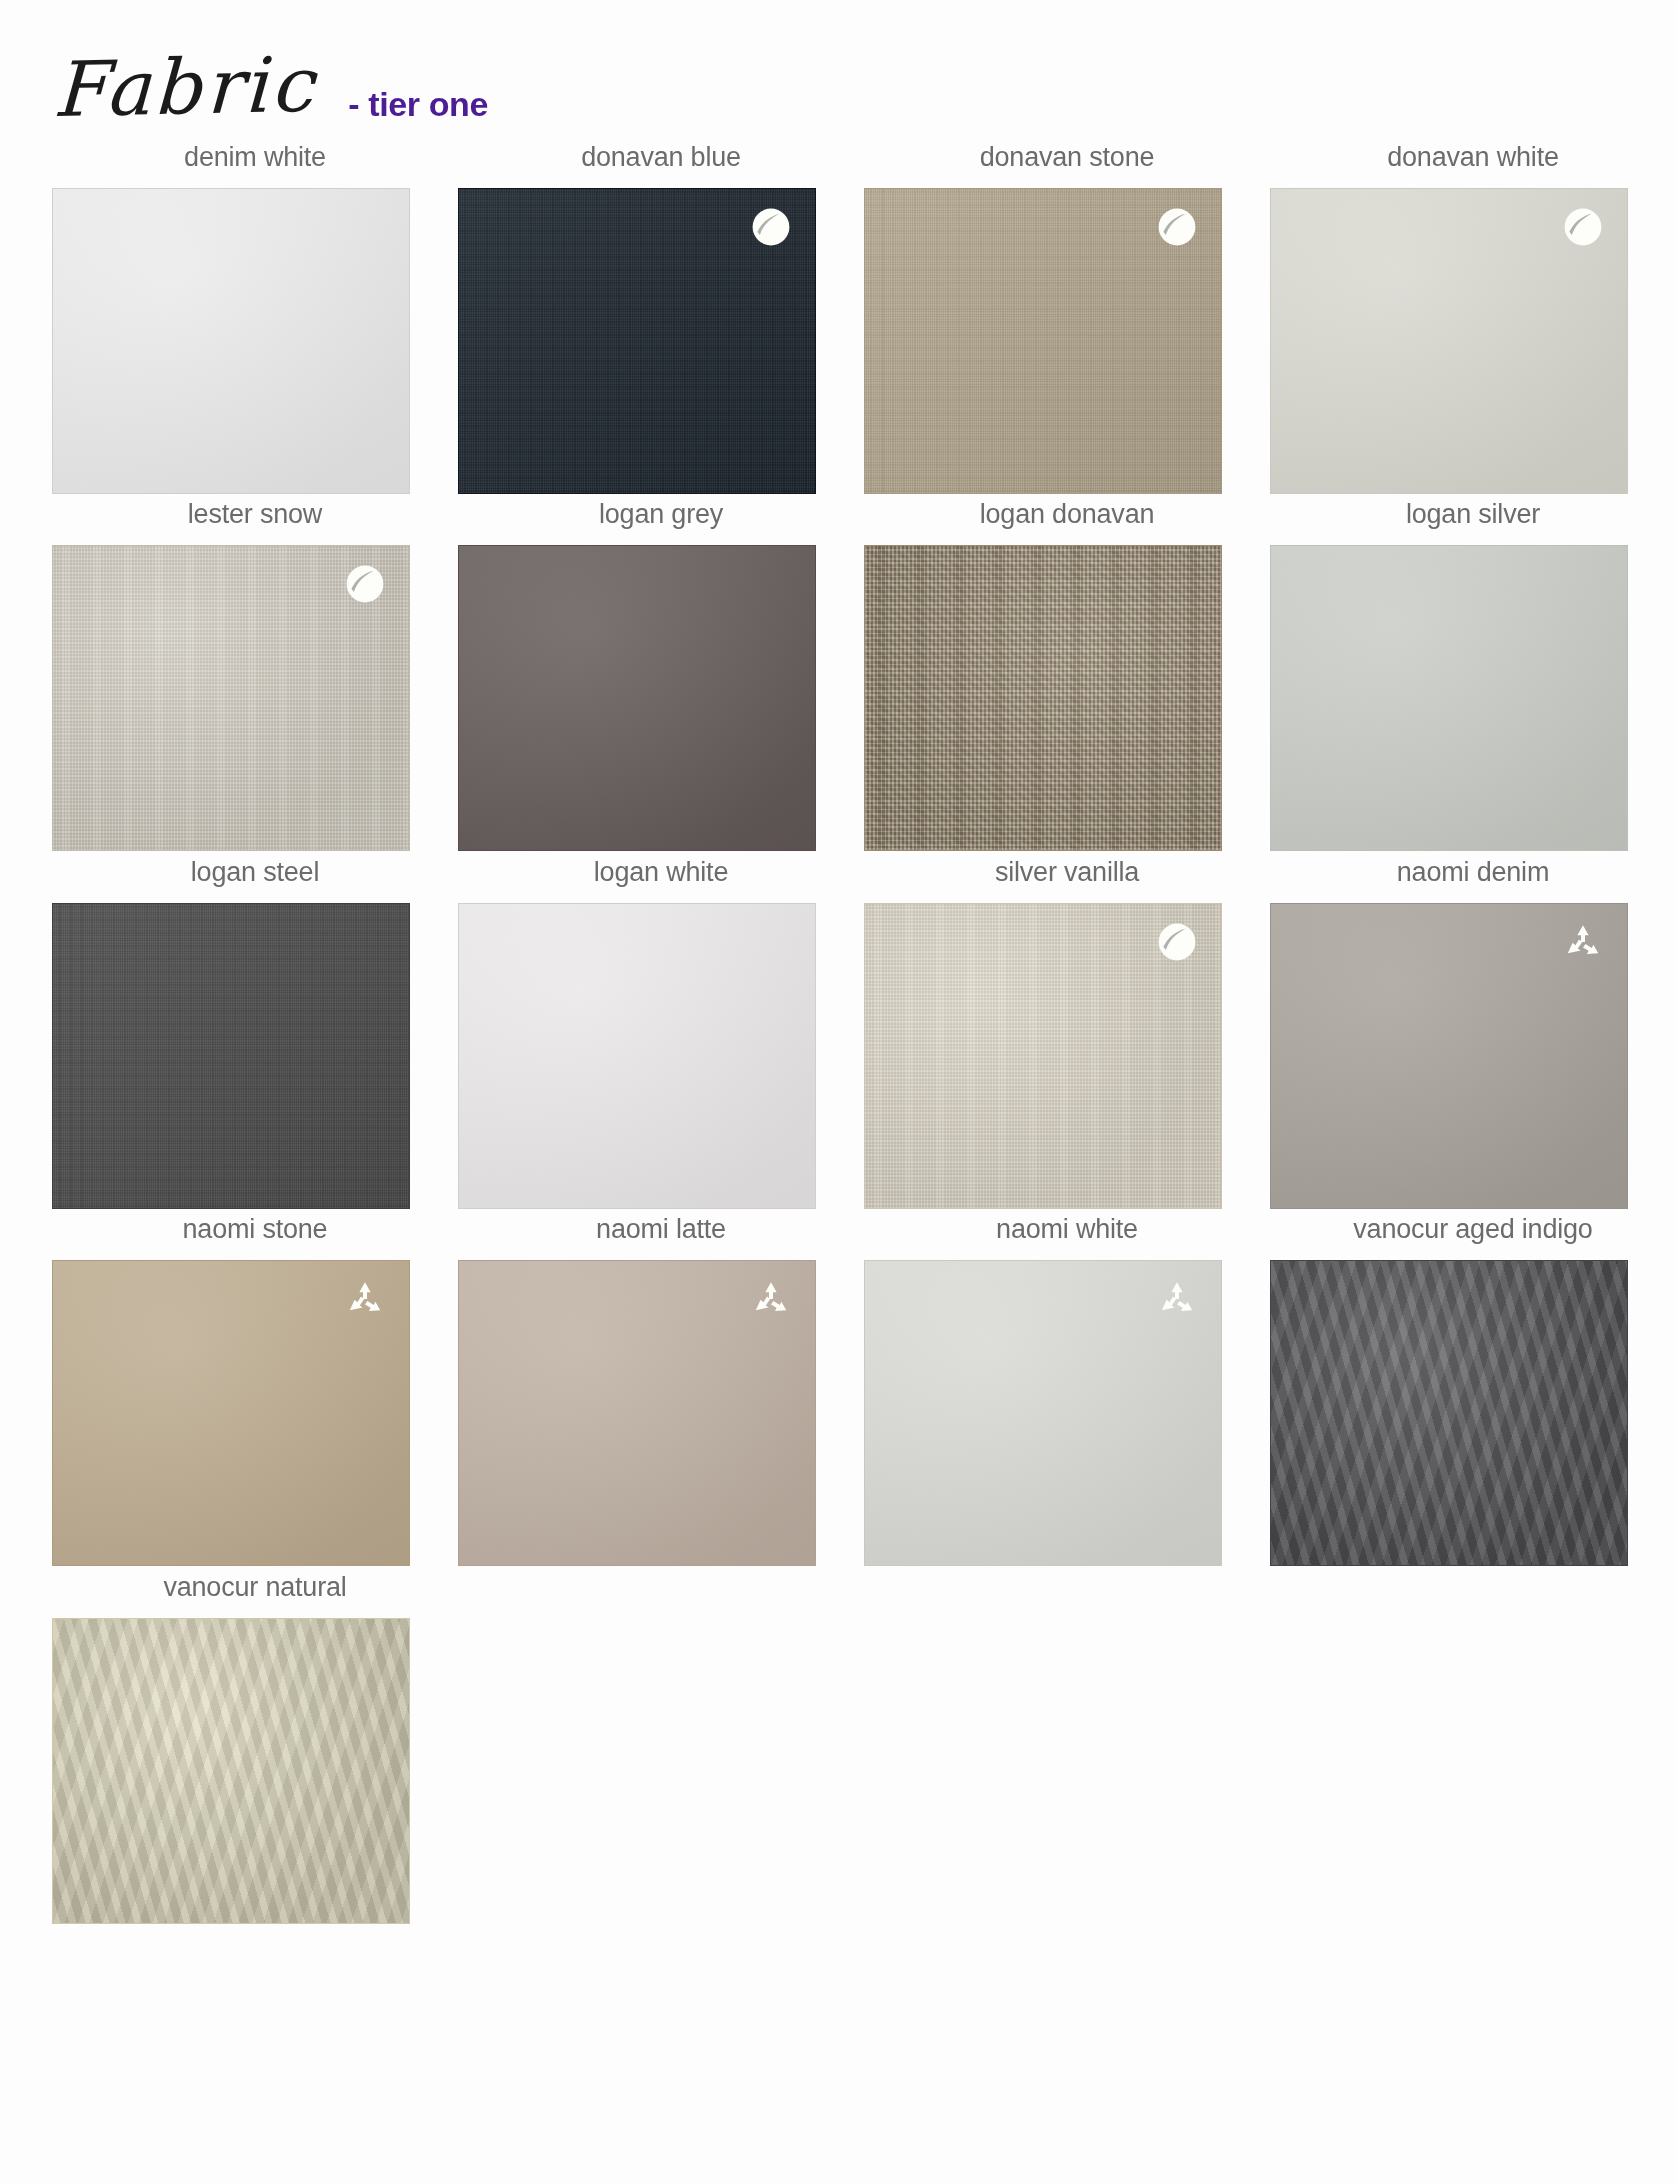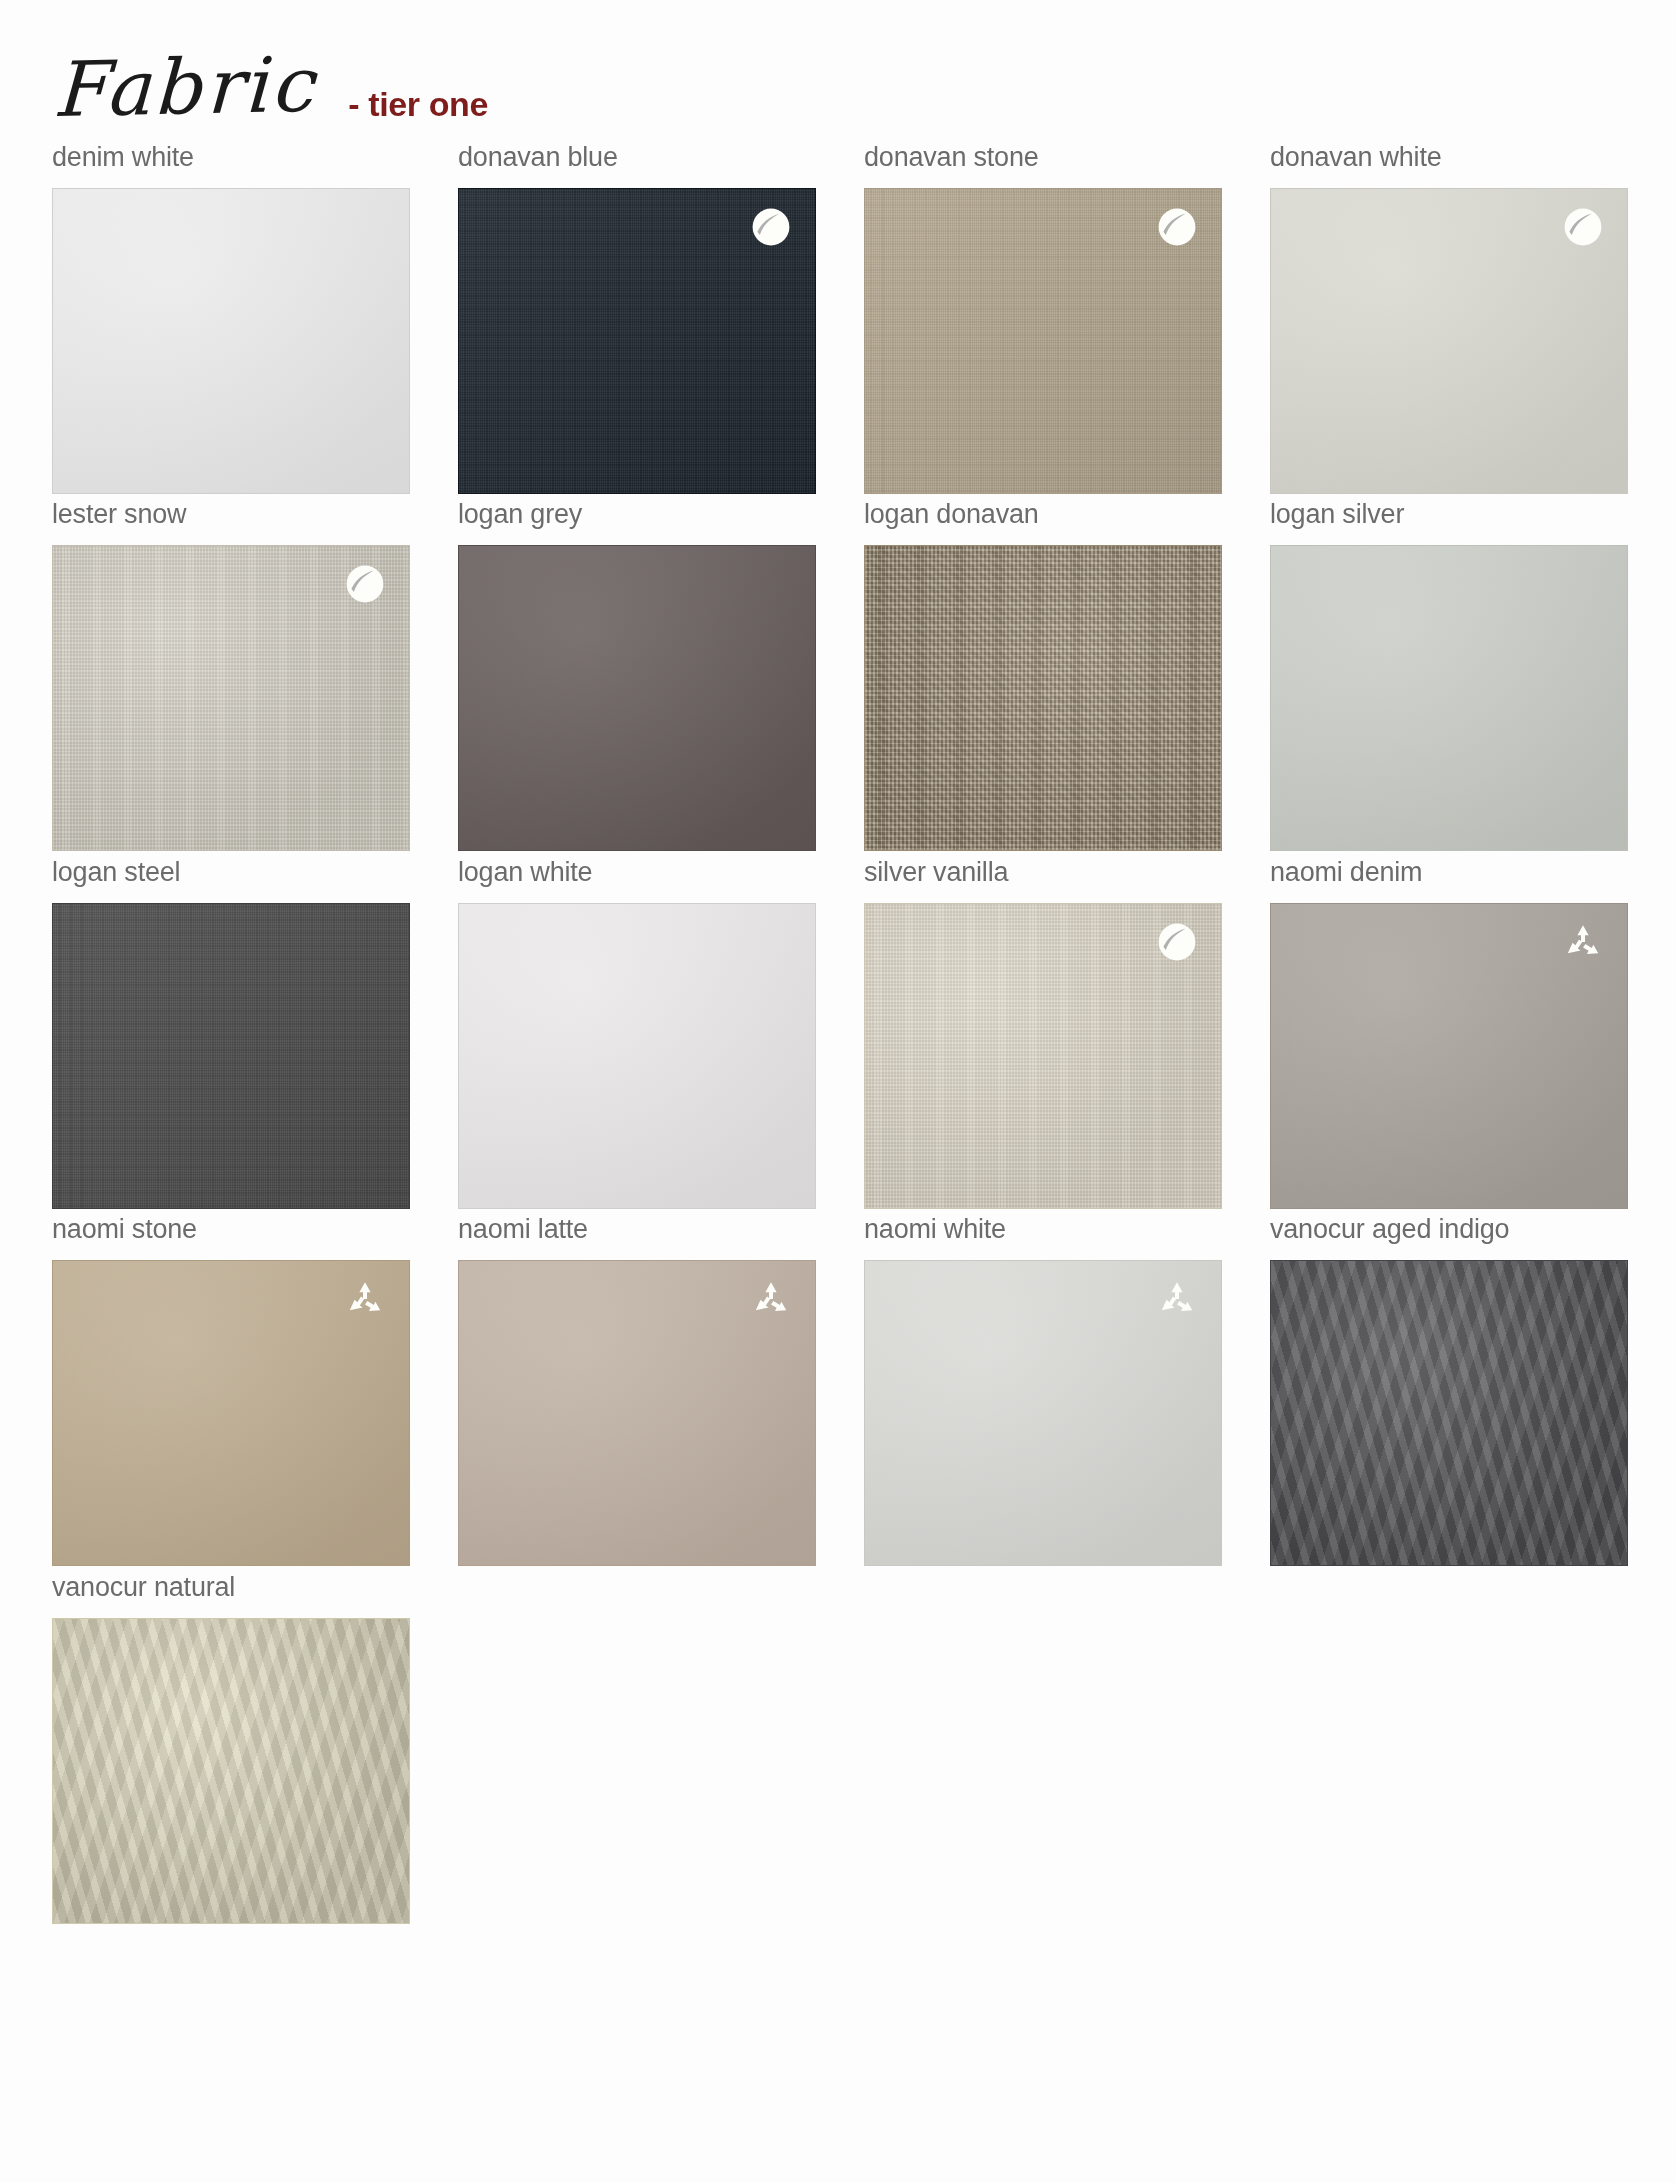--- a/index.html
+++ b/index.html
@@ -36,35 +36,36 @@
     letter-spacing: 2.6px;
     color: #1b1b1b;
     line-height: 1;
     transform: skewX(-6deg) rotate(-1.2deg);
     transform-origin: left bottom;
   }
   .title-sub {
     font-family: "Liberation Sans", sans-serif;
     font-weight: 700;
     font-size: 34px;
-    color: #7f1d1d;
+    color: #4c1d95;
     margin-left: 31px;
     letter-spacing: -0.4px;
     white-space: nowrap;
   }
 
   
   .grid {
     position: relative;
     display: grid;
     grid-template-columns: repeat(4, 406px);
     column-gap: 0;
     row-gap: 0;
     padding-left: 52px;
     padding-right: 64px;
+    text-align: center;
   }
   .cell {
     position: relative;
     width: 406px;
     margin-bottom: 7.9px;
   }
   .cell.empty { visibility: hidden; }
 
   .swatch-label {
     font-family: "Liberation Sans", sans-serif;

